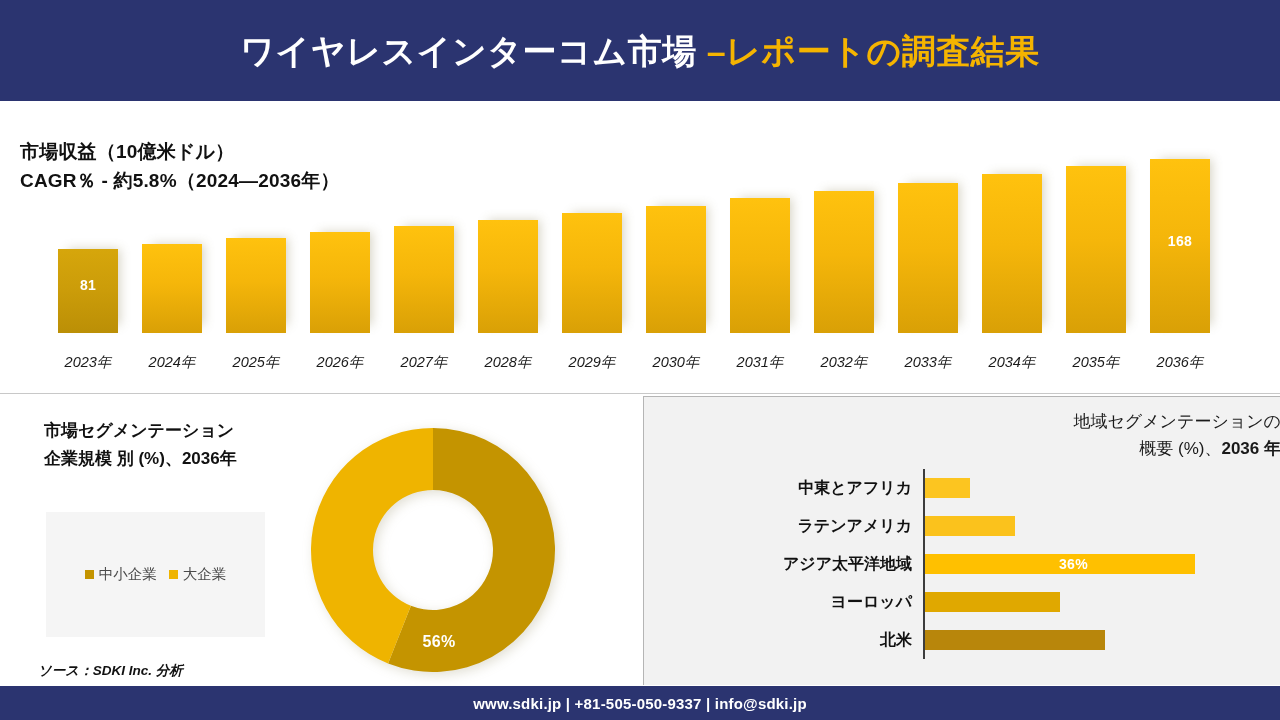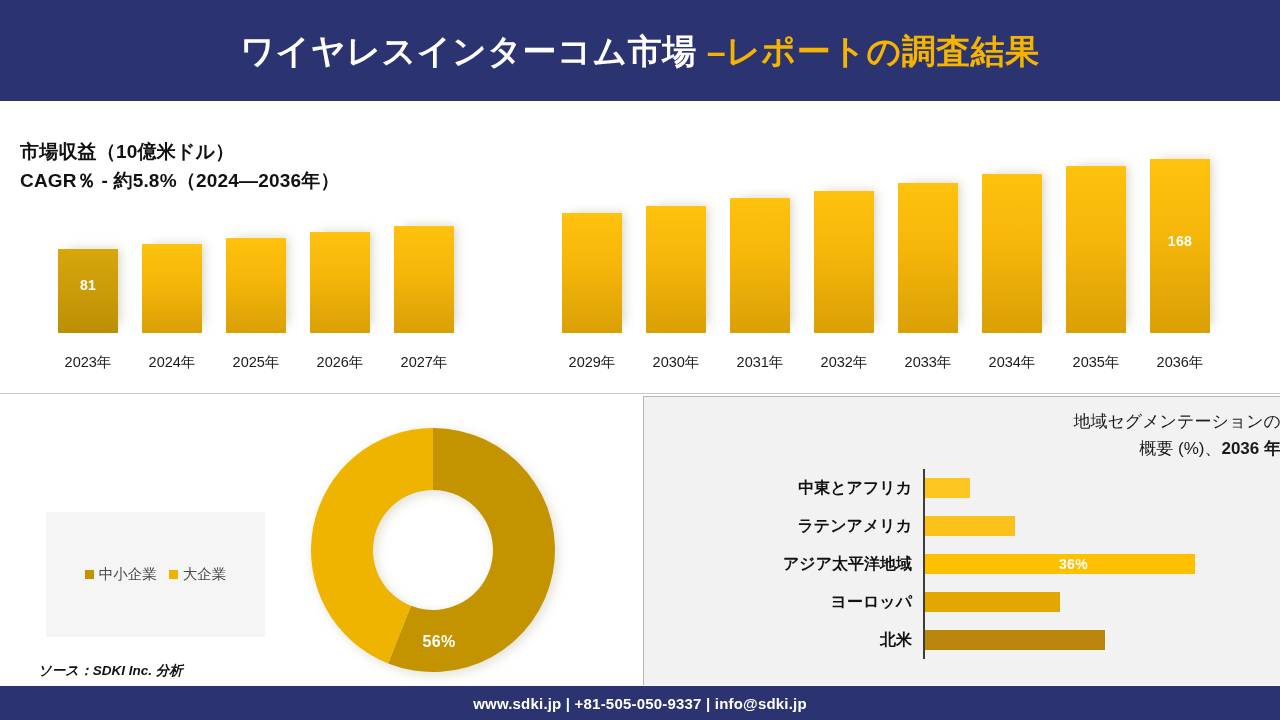--- a/index.html
+++ b/index.html
@@ -83,20 +83,21 @@
     white-space: nowrap;
   }
   .rev-xlabel {
     position: absolute;
     left: 0; bottom: 22px;
     width: 84px;
     text-align: center;
     font-size: 14.5px;
     color: #1a1a1a;
     white-space: nowrap;
+    font-style: italic;
   }
 
   
   #segmentation-panel {
     position: absolute; left: 0; top: 395px;
     width: 643px; height: 290px;
     background: #ffffff;
   }
   #segmentation-title {
     position: absolute; left: 44px; top: 22px;
@@ -228,20 +229,24 @@
           <div class="rev-xlabel">2025年</div>
         </div>
         <div class="rev-col" style="left: 298px;">
           <div class="rev-bar" style="height: 101px;"></div>
           <div class="rev-xlabel">2026年</div>
         </div>
         <div class="rev-col" style="left: 382px;">
           <div class="rev-bar" style="height: 107px;"></div>
           <div class="rev-xlabel">2027年</div>
         </div>
+        <div class="rev-col" style="left: 466px;">
+          <div class="rev-bar" style="height: 113px;"></div>
+          <div class="rev-xlabel">2028年</div>
+        </div>
         <div class="rev-col" style="left: 550px;">
           <div class="rev-bar" style="height: 120px;"></div>
           <div class="rev-xlabel">2029年</div>
         </div>
         <div class="rev-col" style="left: 634px;">
           <div class="rev-bar" style="height: 127px;"></div>
           <div class="rev-xlabel">2030年</div>
         </div>
         <div class="rev-col" style="left: 718px;">
           <div class="rev-bar" style="height: 135px;"></div>
@@ -265,20 +270,24 @@
         </div>
         <div class="rev-col" style="left: 1138px;">
           <div class="rev-bar" style="height: 174px;"></div>
           <div class="rev-value" style="bottom: 144.52px;">168</div>
           <div class="rev-xlabel">2036年</div>
         </div>
       </div>
   </div>
 
   <div id="segmentation-panel">
+    <div id="segmentation-title">
+      <div>市場セグメンテーション</div>
+      <div>企業規模 別 (%)、2036年</div>
+    </div>
 
     <div id="segmentation-legend">
       <div class="legend-entry">
         <span class="legend-swatch sw-sme"></span>
         <span>中小企業</span>
       </div>
       <div class="legend-entry">
         <span class="legend-swatch sw-large"></span>
         <span>大企業</span>
       </div>

